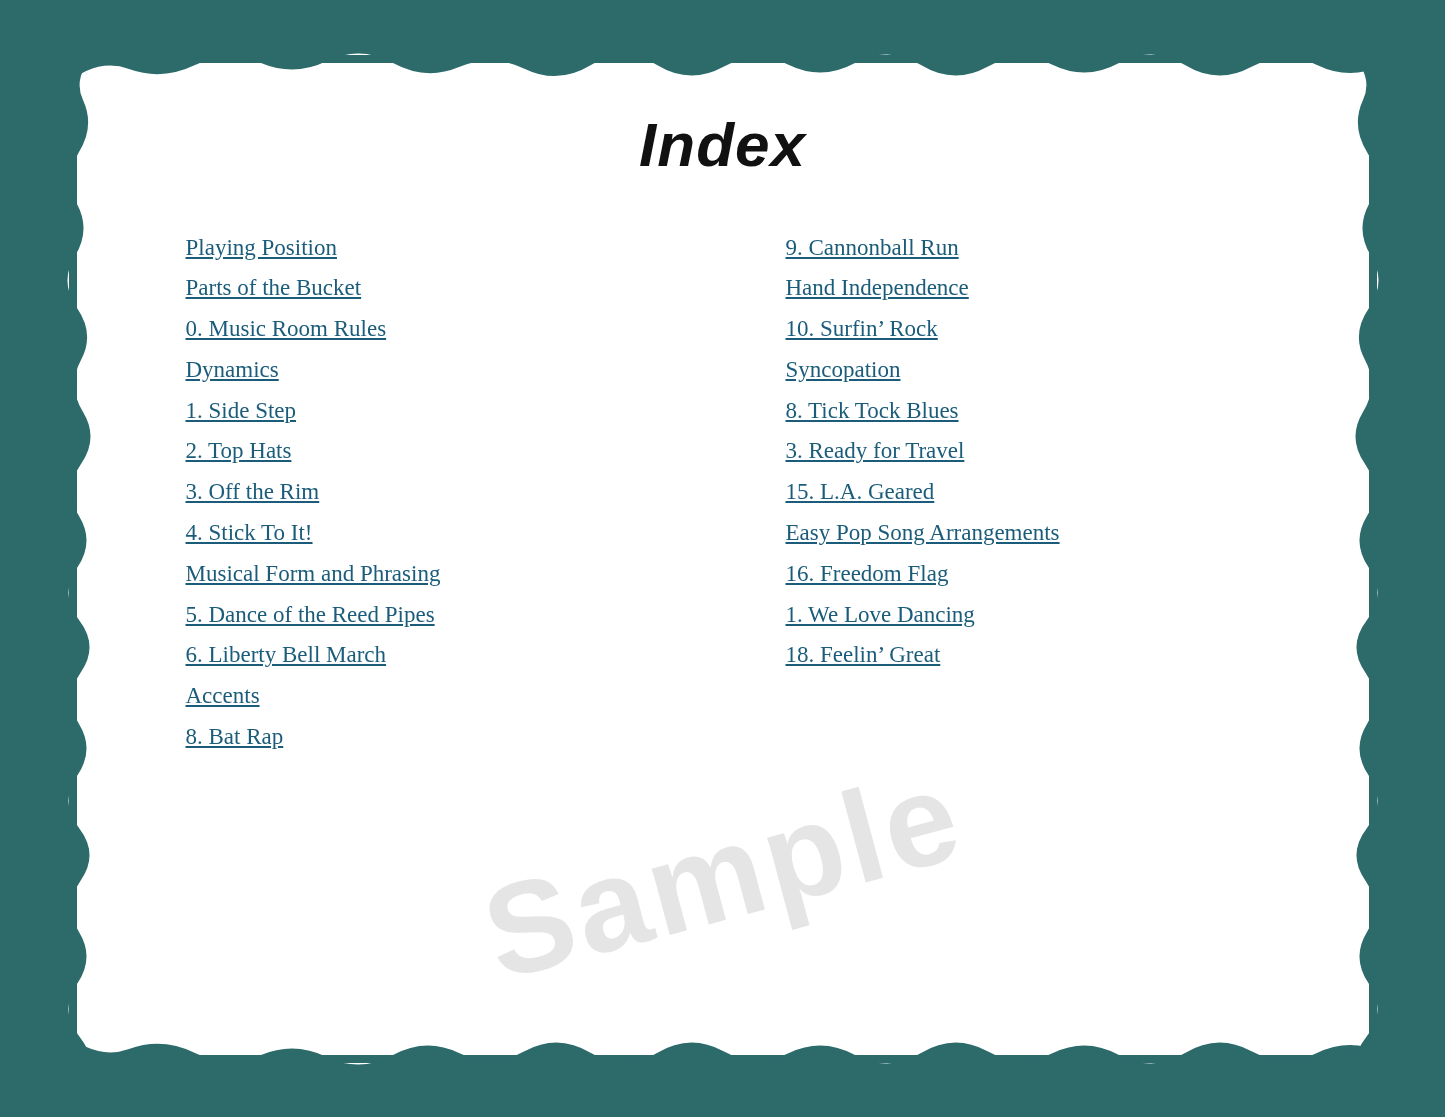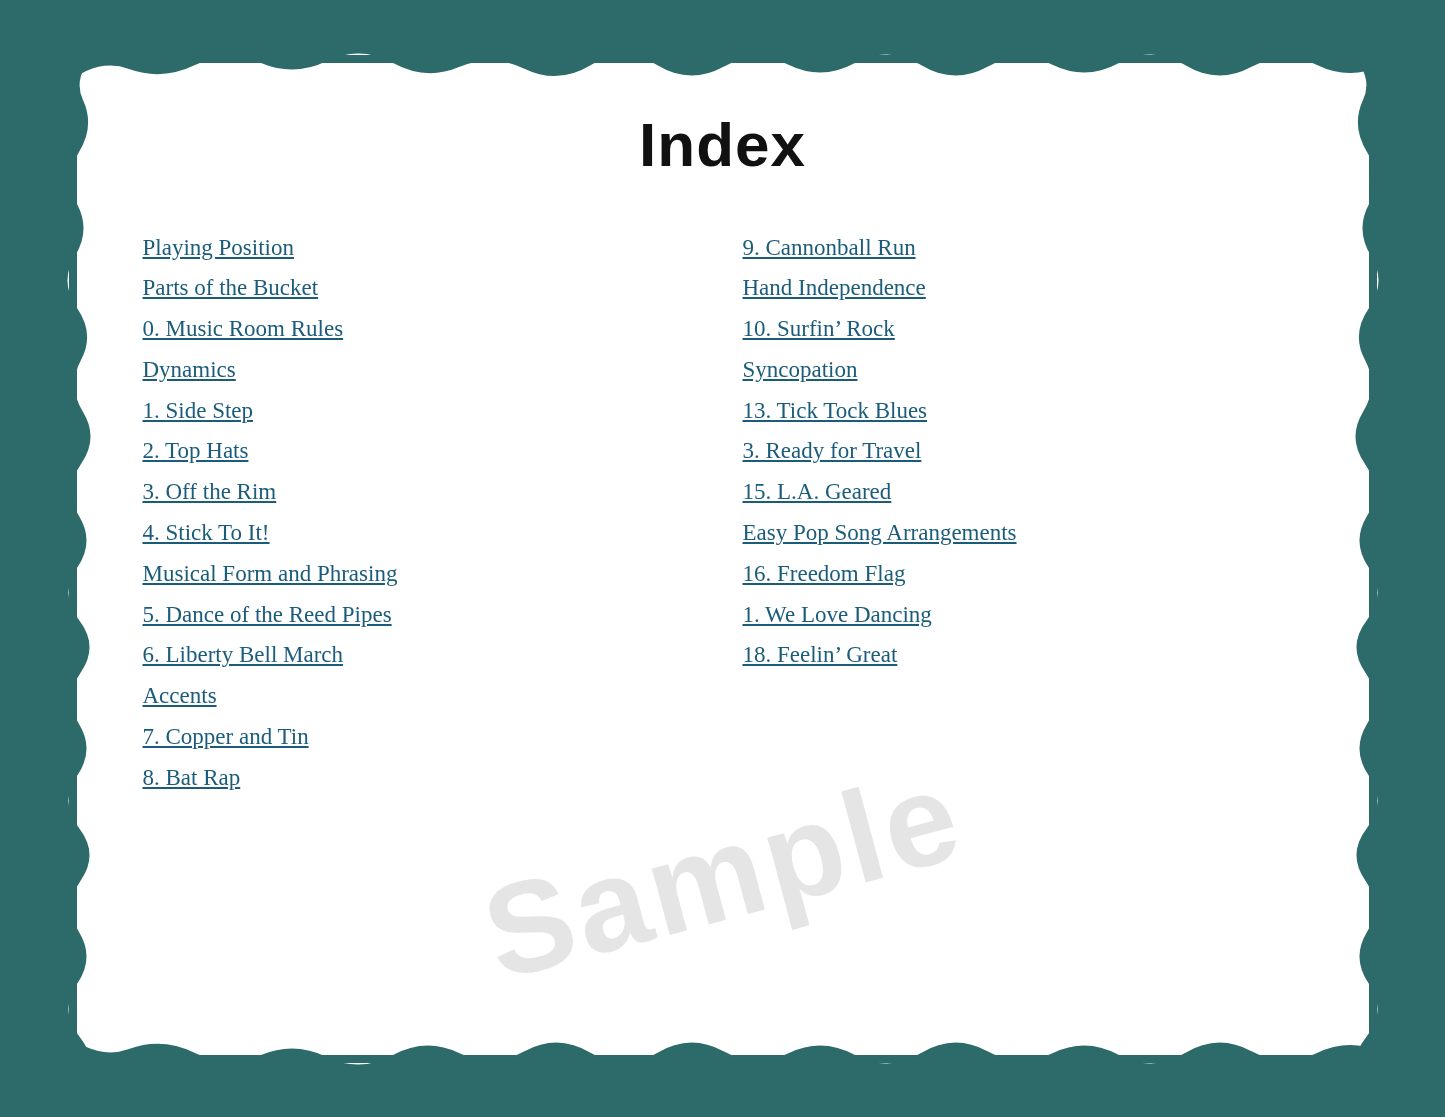--- a/index.html
+++ b/index.html
@@ -46,20 +46,21 @@
     }
 
     h1 {
       text-align: center;
       font-size: 62px;
       font-weight: 900;
       color: #111;
       margin-bottom: 50px;
       font-family: Arial, Helvetica, sans-serif;
       letter-spacing: 1px;
+      font-style: italic;
     }
 
     .index-columns {
       display: flex;
       gap: 40px;
     }
 
     .col {
       flex: 1;
       display: flex;
@@ -67,20 +68,21 @@
       gap: 4px;
     }
 
     .index-item {
       font-size: 23px;
       color: #1a5c7a;
       text-decoration: underline;
       cursor: pointer;
       line-height: 1.6;
       font-family: Georgia, serif;
+      margin-left: 43px;
     }
 
     
     .sample-watermark {
       position: absolute;
       bottom: 120px;
       left: 50%;
       transform: translateX(-50%) rotate(-15deg);
       font-size: 130px;
       font-weight: 900;
@@ -123,29 +125,28 @@
           <a class="index-item" href="#">0. Music Room Rules</a>
           <a class="index-item" href="#">Dynamics</a>
           <a class="index-item" href="#">1. Side Step</a>
           <a class="index-item" href="#">2. Top Hats</a>
           <a class="index-item" href="#">3. Off the Rim</a>
           <a class="index-item" href="#">4. Stick To It!</a>
           <a class="index-item" href="#">Musical Form and Phrasing</a>
           <a class="index-item" href="#">5. Dance of the Reed Pipes</a>
           <a class="index-item" href="#">6. Liberty Bell March</a>
           <a class="index-item" href="#">Accents</a>
-          <a class="index-item" href="#">7. Copper and Tin</a>
           <a class="index-item" href="#">8. Bat Rap</a>
         </div>
       <div class="col" id="right-col">
           <a class="index-item" href="#">9. Cannonball Run</a>
           <a class="index-item" href="#">Hand Independence</a>
           <a class="index-item" href="#">10. Surfin’ Rock</a>
           <a class="index-item" href="#">Syncopation</a>
-          <a class="index-item" href="#">13. Tick Tock Blues</a>
+          <a class="index-item" href="#">8. Tick Tock Blues</a>
           <a class="index-item" href="#">3. Ready for Travel</a>
           <a class="index-item" href="#">15. L.A. Geared</a>
           <a class="index-item" href="#">Easy Pop Song Arrangements</a>
           <a class="index-item" href="#">16. Freedom Flag</a>
           <a class="index-item" href="#">1. We Love Dancing</a>
           <a class="index-item" href="#">18. Feelin’ Great</a>
         </div>
     </div>
   </div>
 

